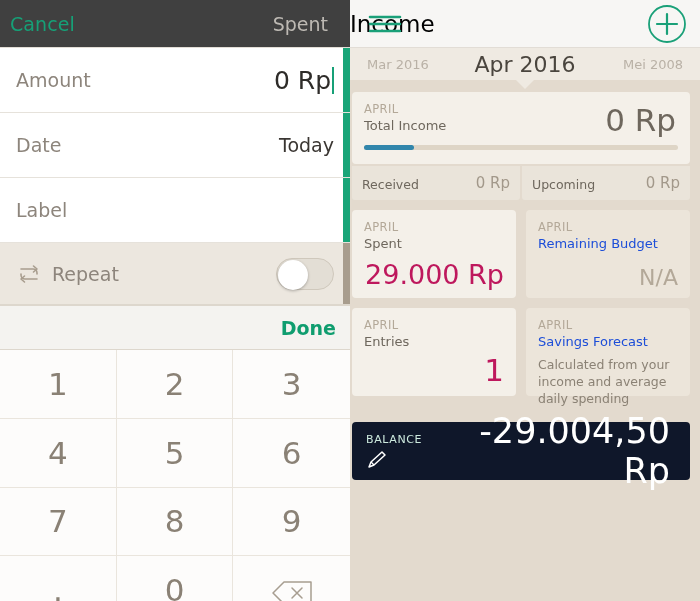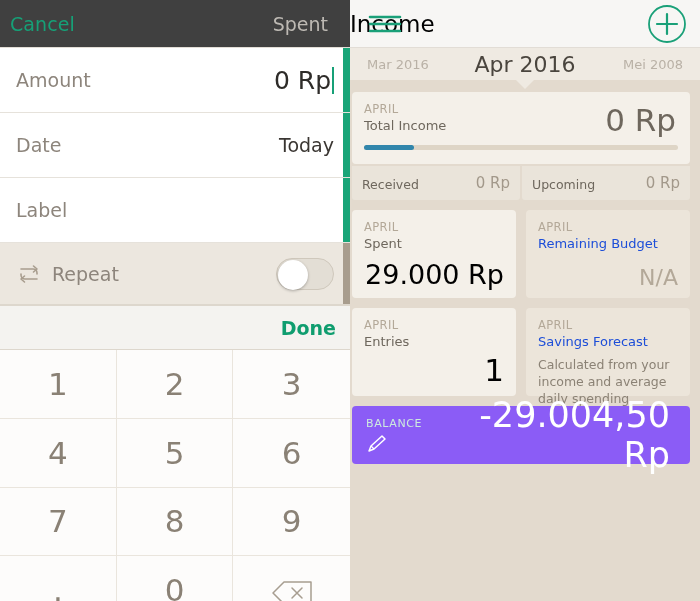--- a/index.html
+++ b/index.html
@@ -175,31 +175,31 @@
   }
   .subcell .k { font-size: 12.5px; color: #6e675d; }
   .subcell .v { margin-left: auto; font-size: 15px; color: #a2988a; }
 
   .grid2 { display: flex; gap: 10px; margin-top: 10px; }
   .grid2 > .card { flex: 1; padding: 10px 12px; position: relative; }
   .card.dimmed { background: #ece5da; }
   .cell-tall { height: 88px; }
   .cell-big {
     position: absolute; right: 12px; bottom: 8px;
-    font-size: 27px; color: #000000;
+    font-size: 27px; color: #be185d;
   }
   .cell-big.na { font-size: 22px; color: #b3a898; }
   .cell-big.num { font-size: 31px; }
   .forecast-note {
     font-size: 12.5px; color: #8b8275; margin-top: 8px; line-height: 1.35;
   }
 
   .balance-card {
-    margin-top: 10px;
-    background: #8b5cf6;
+    margin-top: 26px;
+    background: #0f172a;
     border-radius: 4px;
     height: 58px;
     display: flex; align-items: center;
     padding: 0 14px;
     position: relative;
   }
   .bal-left { display: flex; flex-direction: column; }
   .bal-kicker { font-size: 11px; color: #cdeade; letter-spacing: .6px; }
   .pencil { width: 22px; height: 20px; margin-top: 4px; }
   .bal-value {

